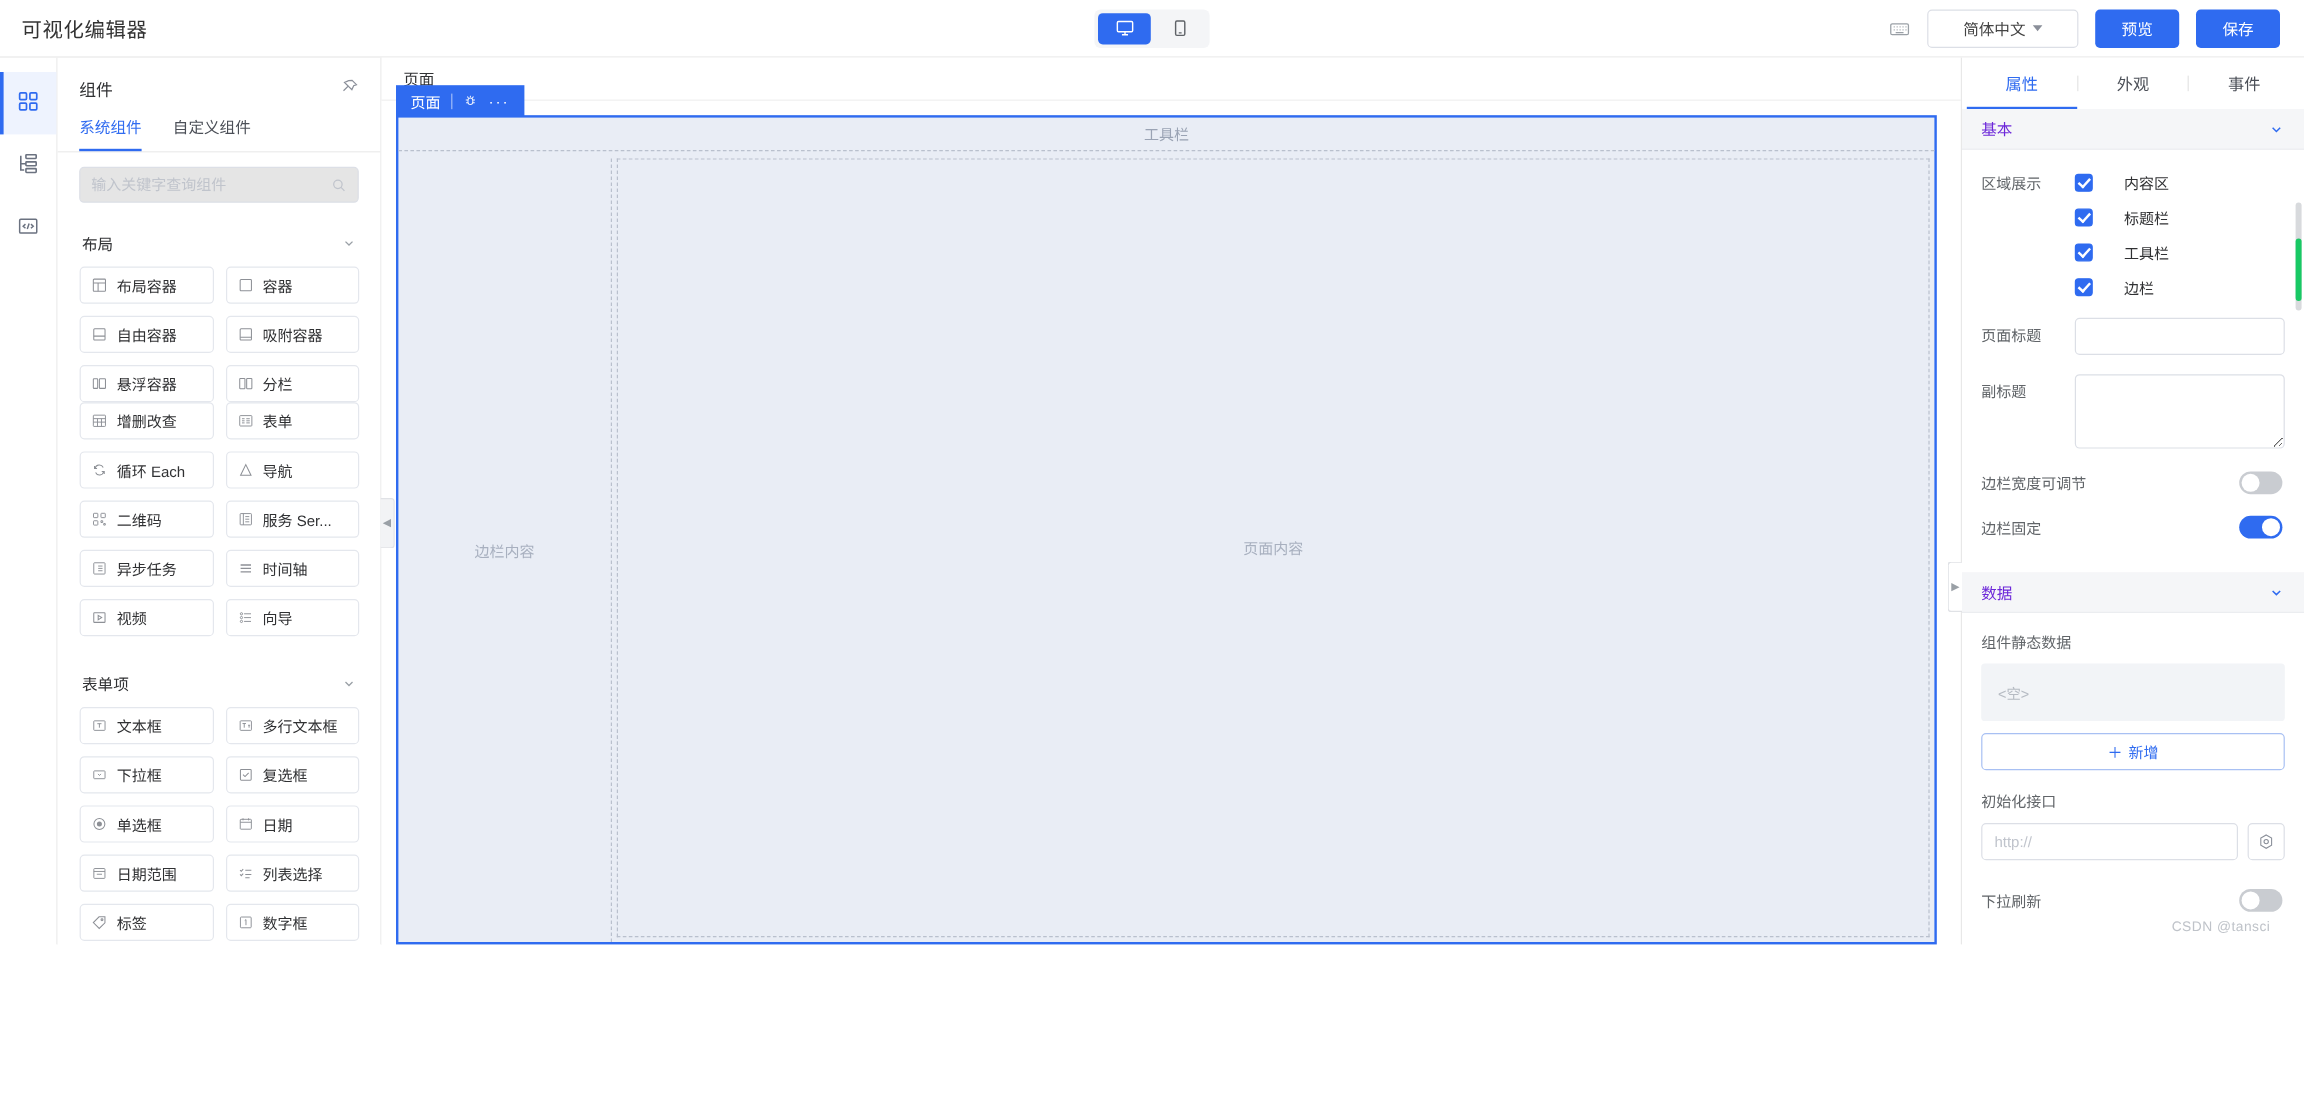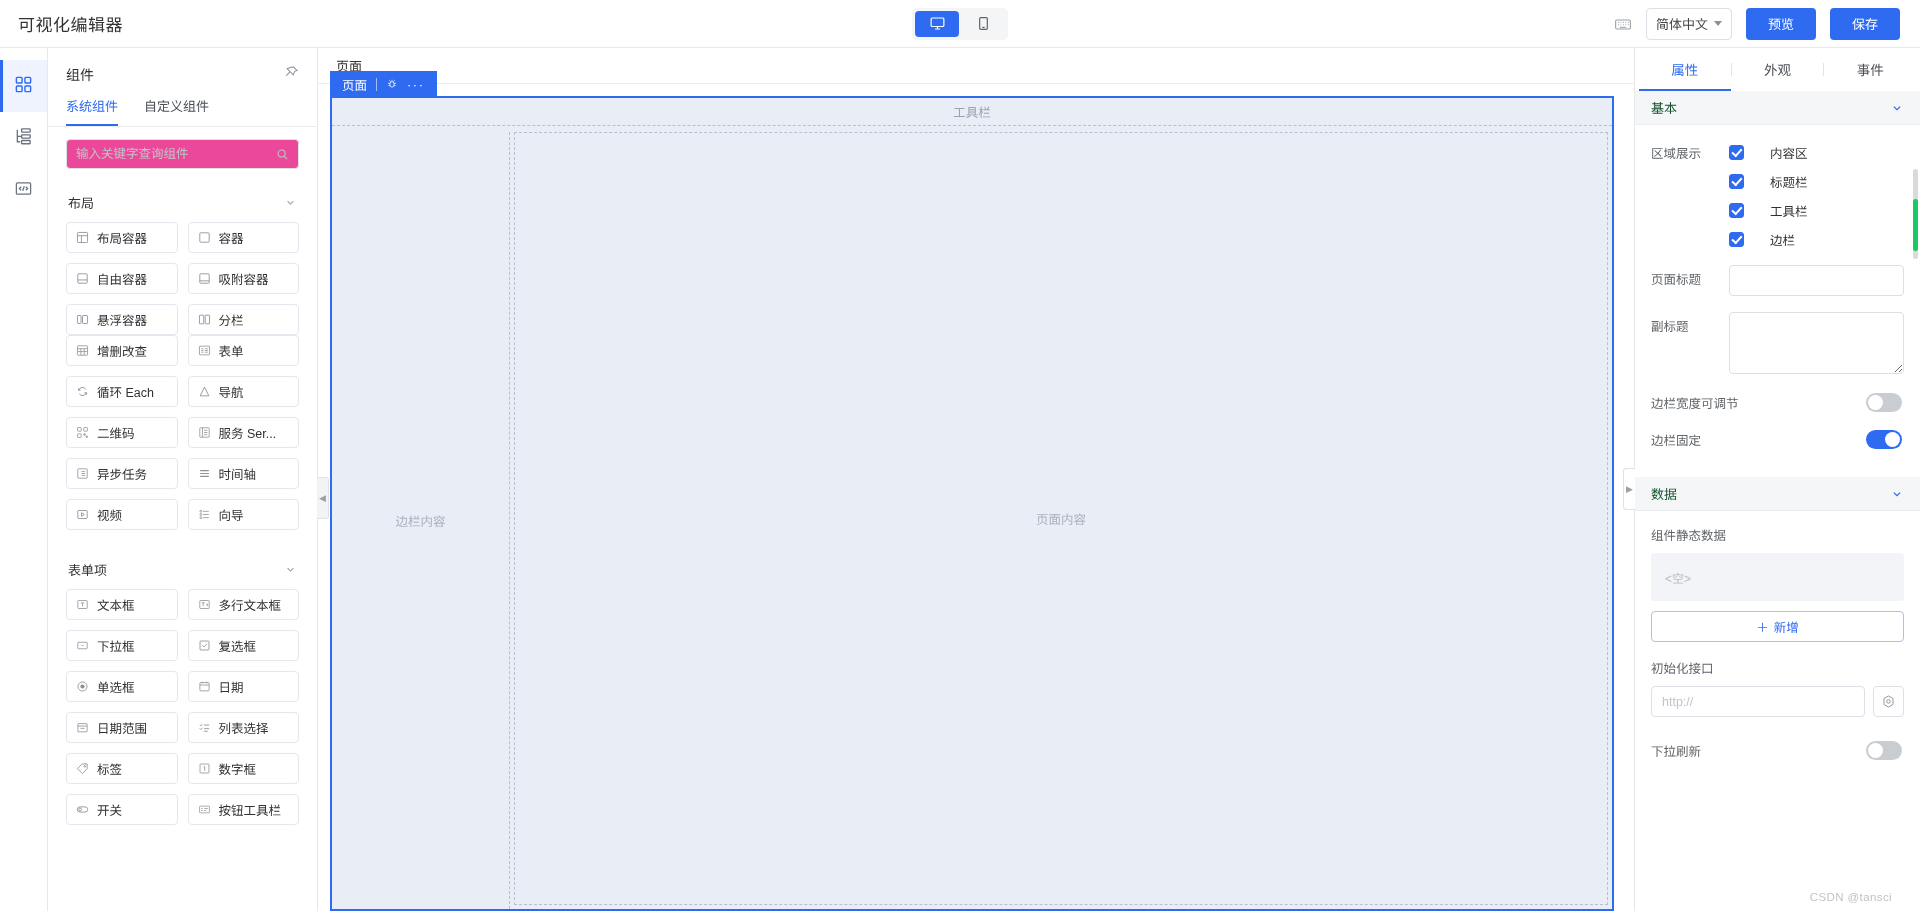--- a/index.html
+++ b/index.html
@@ -3,21 +3,21 @@
 <meta charset="utf-8">
 <title>可视化编辑器</title>
 <style>
   * { box-sizing: border-box; margin: 0; padding: 0; }
   html, body {
     width: 1920px; height: 911px;
     font-family: "Liberation Sans", "DejaVu Sans", sans-serif;
     font-size: 13px; color: #303133;
     background: #ffffff; overflow: hidden;
   }
-  .app { display: flex; flex-direction: column; width: 1920px; height: 911px; }
+  .app { display: flex; flex-direction: column; width: 1920px; height: 787px; }
 
   
   .topbar {
     height: 48px; min-height: 48px; display: flex; align-items: center;
     background: #fff; border-bottom: 1px solid #e8e8e8; position: relative;
   }
   .app-title { font-size: 17px; color: #333; margin-left: 18px; letter-spacing: .5px; }
   .device-toggle {
     position: absolute; left: 50%; transform: translateX(-50%);
     display: flex; background: #f4f5f7; border-radius: 5px; padding: 3px; gap: 2px;
@@ -25,21 +25,21 @@
   .device-btn {
     width: 44px; height: 26px; display: flex; align-items: center; justify-content: center;
     border-radius: 4px; cursor: pointer; color: #5f6368;
   }
   .device-btn.active { background: #2f6bf0; color: #fff; }
   .topbar-right {
     margin-left: auto; display: flex; align-items: center; gap: 14px; padding-right: 20px;
   }
   .kbd-icon { color: #9aa0a6; display: flex; align-items: center; }
   .lang-select {
-    display: flex; align-items: center; gap: 6px; height: 32px; padding: 0 9px;
+    display: flex; align-items: center; gap: 6px; height: 32px; padding: 0 29px;
     border: 1px solid #dcdfe6; border-radius: 4px; background: #fff;
     font-size: 13px; color: #444; cursor: pointer;
   }
   .chev { width: 0; height: 0; border-left: 4px solid transparent; border-right: 4px solid transparent;
           border-top: 5px solid #8a8f99; }
   .btn-primary {
     height: 32px; padding: 0 22px; background: #2f6bf0; color: #fff; border: none;
     border-radius: 4px; font-size: 13px; cursor: pointer;
     font-family: "Liberation Sans", sans-serif;
   }
@@ -74,21 +74,21 @@
   .pin-icon { color: #8a8f99; cursor: pointer; }
   .comp-tabs { display: flex; gap: 26px; padding: 6px 18px 0 18px; border-bottom: 1px solid #ececec; }
   .comp-tab {
     font-size: 13px; color: #4b4f57; padding-bottom: 9px; cursor: pointer;
     border-bottom: 2px solid transparent;
   }
   .comp-tab.active { color: #2f6bf0; border-bottom-color: #2f6bf0; }
   .search-wrap { padding: 12px 18px 10px 18px; }
   .search-box {
     display: flex; align-items: center; height: 30px; border: 1px solid #dcdfe6;
-    border-radius: 4px; padding: 0 9px; background: #ec4899; justify-content: center;
+    border-radius: 4px; padding: 0 9px; background: #e5e5e5; justify-content: center;
   }
   .search-box input {
     flex: 1; border: none; outline: none; font-size: 12.5px; color: #333;
     font-family: "Liberation Sans", sans-serif; background: transparent;
   }
   .search-box input::placeholder { color: #c0c4cc; }
   .search-ico { color: #c0c4cc; display: flex; }
   .comp-scroll { flex: 1; overflow-y: auto; overflow-x: hidden; padding: 0 18px 16px 18px; }
   .comp-scroll::-webkit-scrollbar { width: 0px; }
   .group-head {
@@ -178,21 +178,21 @@
     position: absolute; right: 2px; top: 78px; width: 5px; height: 90px;
     background: #d8dadd; border-radius: 3px; z-index: 4;
   }
   .scroll-thumb {
     position: absolute; right: 2px; top: 108px; width: 5px; height: 52px;
     background: #18c964; border-radius: 3px; z-index: 5;
   }
   .sec-head {
     height: 34px; background: #f5f6f8; border-bottom: 1px solid #ebedf0;
     display: flex; align-items: center; justify-content: space-between;
-    padding: 0 16px; font-size: 13px; color: #14532d; cursor: pointer;
+    padding: 0 16px; font-size: 13px; color: #6d28d9; cursor: pointer;
   }
   .sec-body { padding: 14px 16px 10px 16px; }
   .field { display: flex; align-items: flex-start; margin-bottom: 16px; }
   .field-label {
     width: 78px; min-width: 78px; font-size: 12.5px; color: #616569;
     padding-top: 7px; line-height: 1.3;
   }
   .field-ctrl { flex: 1; min-width: 0; }
   .ck-list { display: flex; flex-direction: column; gap: 10px; padding-top: 4px; }
   .ck-row { display: flex; align-items: center; gap: 26px; cursor: pointer; }

